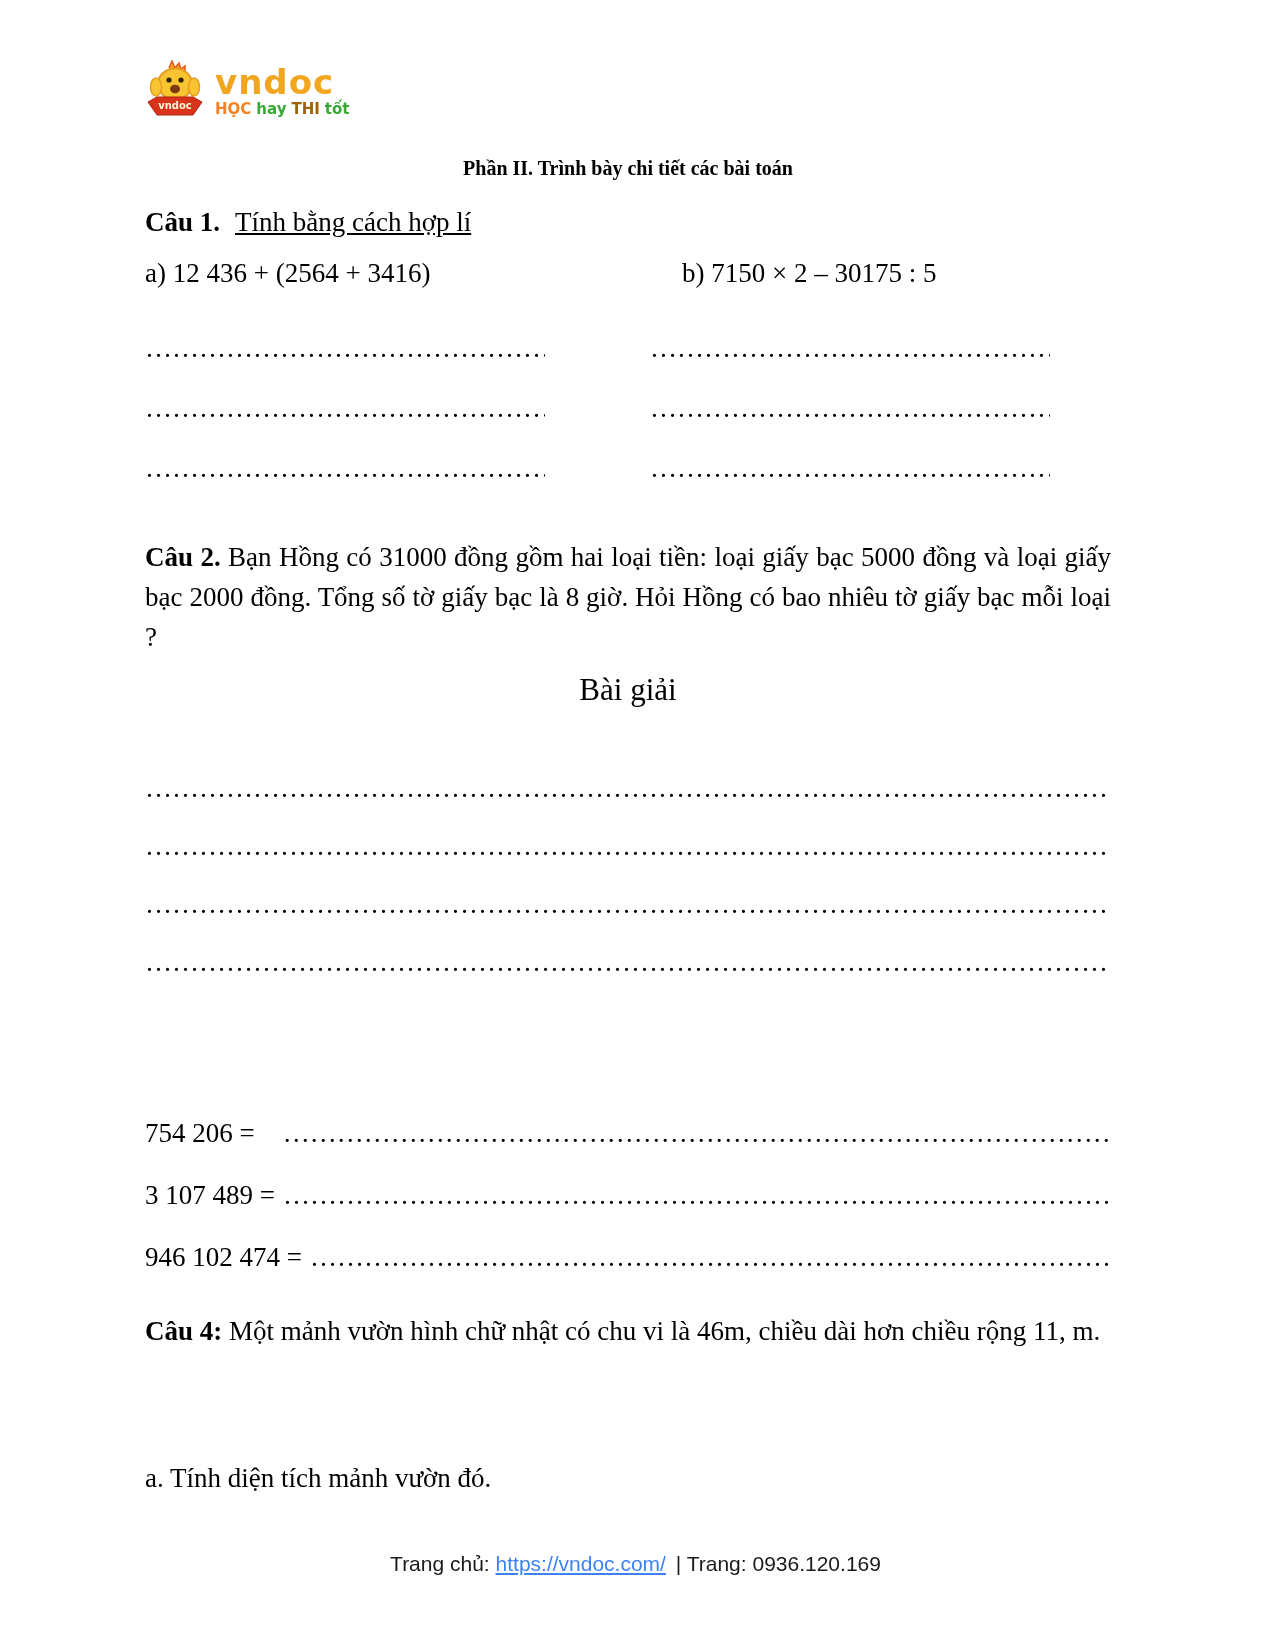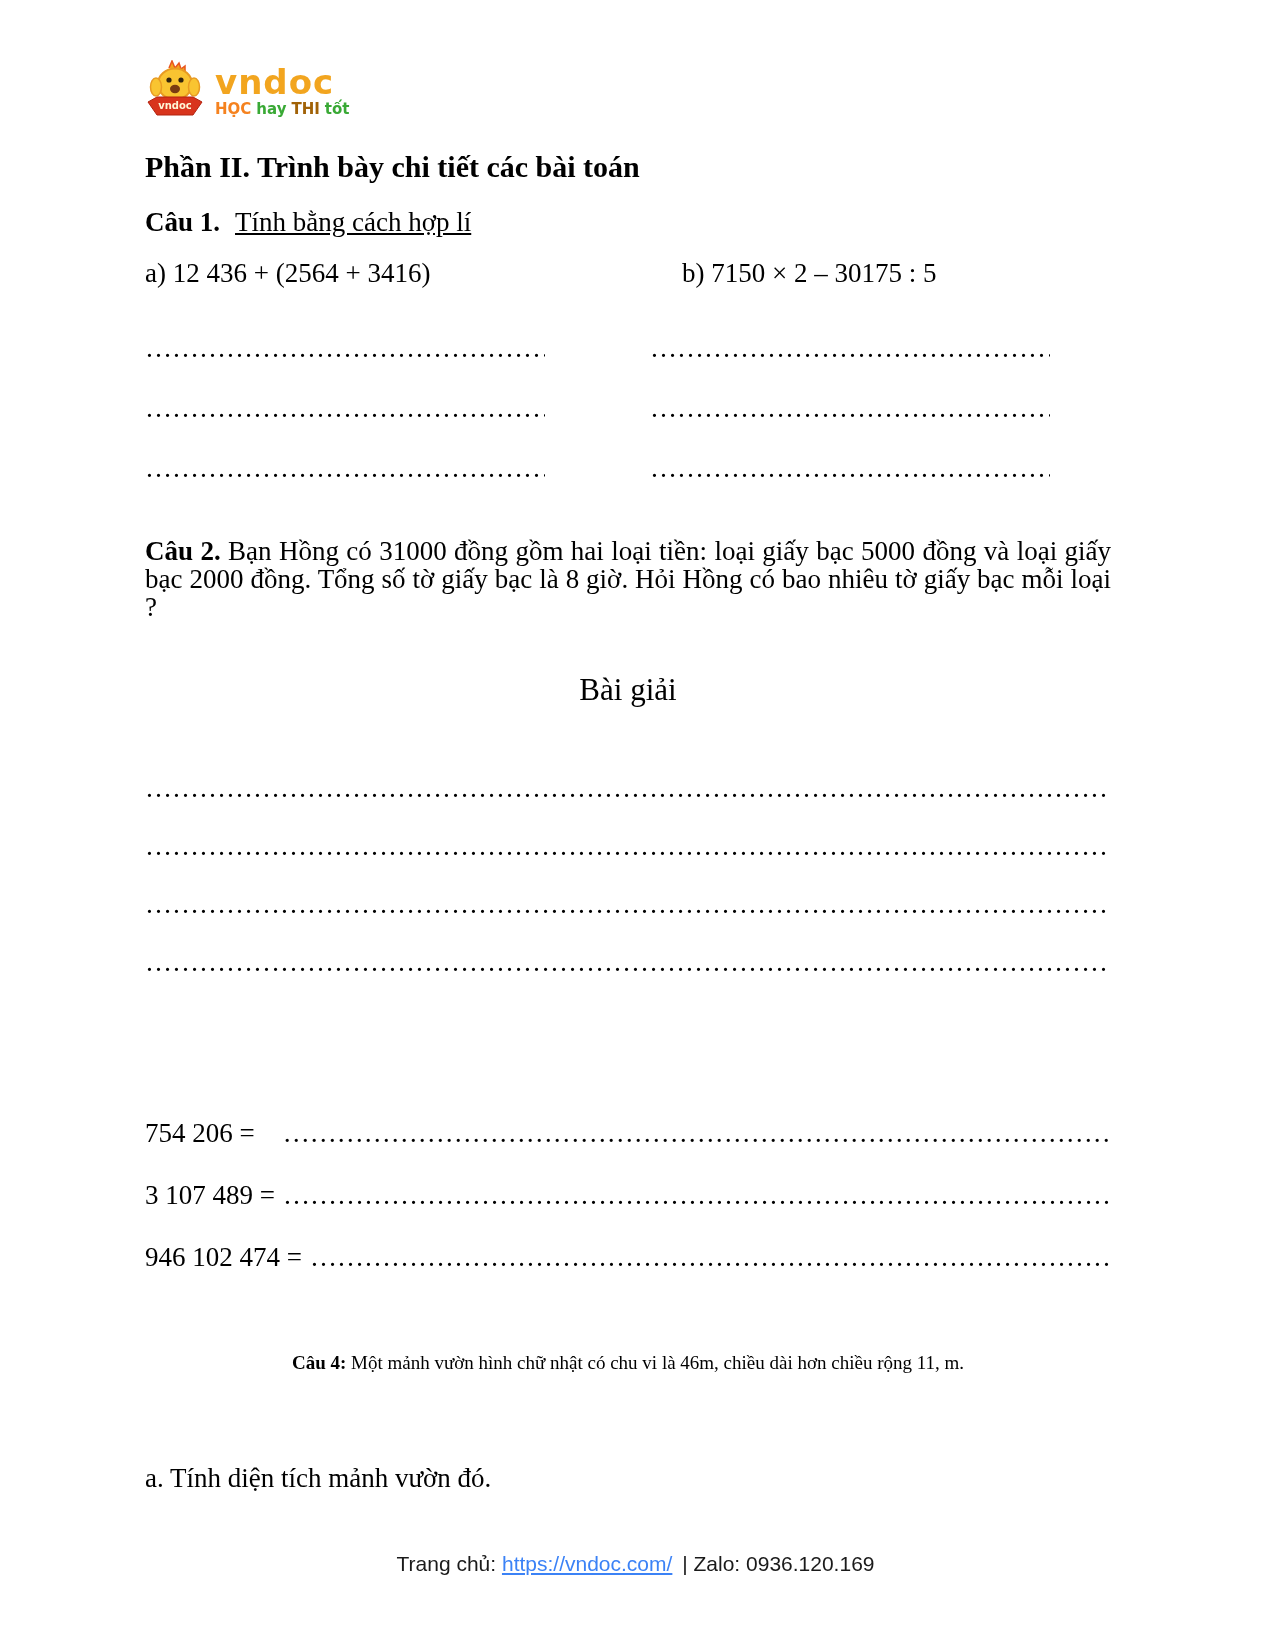--- a/index.html
+++ b/index.html
@@ -29,45 +29,45 @@
   .tagline span { margin-right:5px;margin-top:32px; }
   .tg-hoc { color:#F5821F; }
   .tg-hay { color:#39A935; }
   .tg-thi { color:#a16207; }
   .tg-tot { color:#39A935; margin-right:0 !important; }
 
   
   .abs { position:absolute; left:145px; width:966px; }
   .bold { font-weight:bold; }
 
-  .section-title { top:150px; font-size:30px; font-weight:bold; }
+  .section-title { top:157px; font-size:20px; font-weight:bold;text-align:center; }
   .cau-head { font-size:27px; }
   .cau-head .prompt { margin-left:15px;text-decoration:underline; }
 
   .cau1-head { top:207px; }
 
   .expr-grid { top:258px; display:grid; grid-template-columns:505px auto; font-size:27px;gap:32px; }
 
   .dot2col { display:grid; grid-template-columns:400px 400px; column-gap:105px; font-size:27px; }
   .dotcell { overflow:hidden; white-space:nowrap; }
   .row-a { top:333px; } .row-b { top:393px; } .row-c { top:453px; }
 
-  .cau2-para { top:537px; font-size:27px; line-height:28px; text-align:justify; }
+  .cau2-para { top:537px; font-size:27px; line-height:40px; text-align:justify; }
   .bai-giai { top:672px; font-size:31px; text-align:center; }
 
   .fullrow { overflow:hidden; white-space:nowrap; font-size:27px; }
   .fr-1 { top:773px; } .fr-2 { top:831px; } .fr-3 { top:889px; } .fr-4 { top:947px; }
 
   .cau3-head { top:1050px; }
   .c3row { display:flex; font-size:27px; }
   .c3num { white-space:nowrap; margin-right:8px; }
   .c3dots { flex:1; overflow:hidden; white-space:nowrap; }
   .c3-1 { top:1118px;gap:20px; } .c3-2 { top:1180px; } .c3-3 { top:1242px; }
 
-  .cau4-para { top:1335px; font-size:19px; line-height:55px;text-align:center; }
+  .cau4-para { top:1304px; font-size:27px; line-height:55px; }
   .cau4a { top:1463px; font-size:27px; }
 
   .footer {
     position:absolute; top:1552px; left:0; width:1275px;
     text-align:center;
     font-family:"Liberation Sans","DejaVu Sans",sans-serif;
     font-size:21px; color:#1a1a1a;
   }
   .footer a { color:#3b82f6; text-decoration:underline; }
   .footer .sep { margin:0 4px; }
@@ -150,16 +150,16 @@
   <p class="abs cau4-para">
     <span class="bold">Câu 4:</span>
     <span>Một mảnh vườn hình chữ nhật có chu vi là 46m, chiều dài hơn chiều rộng 11, m.</span>
   </p>
 
   <div class="abs cau4a">a. Tính diện tích mảnh vườn đó.</div>
 
   <footer class="footer">
     <span>Trang chủ:</span>
     <a href="#">https://vndoc.com/</a>
-    <span class="sep">| Zalo: 0936.120.169</span>
+    <span class="sep">| Trang: 0936.120.169</span>
   </footer>
 
 </div>
 
 </body></html>

